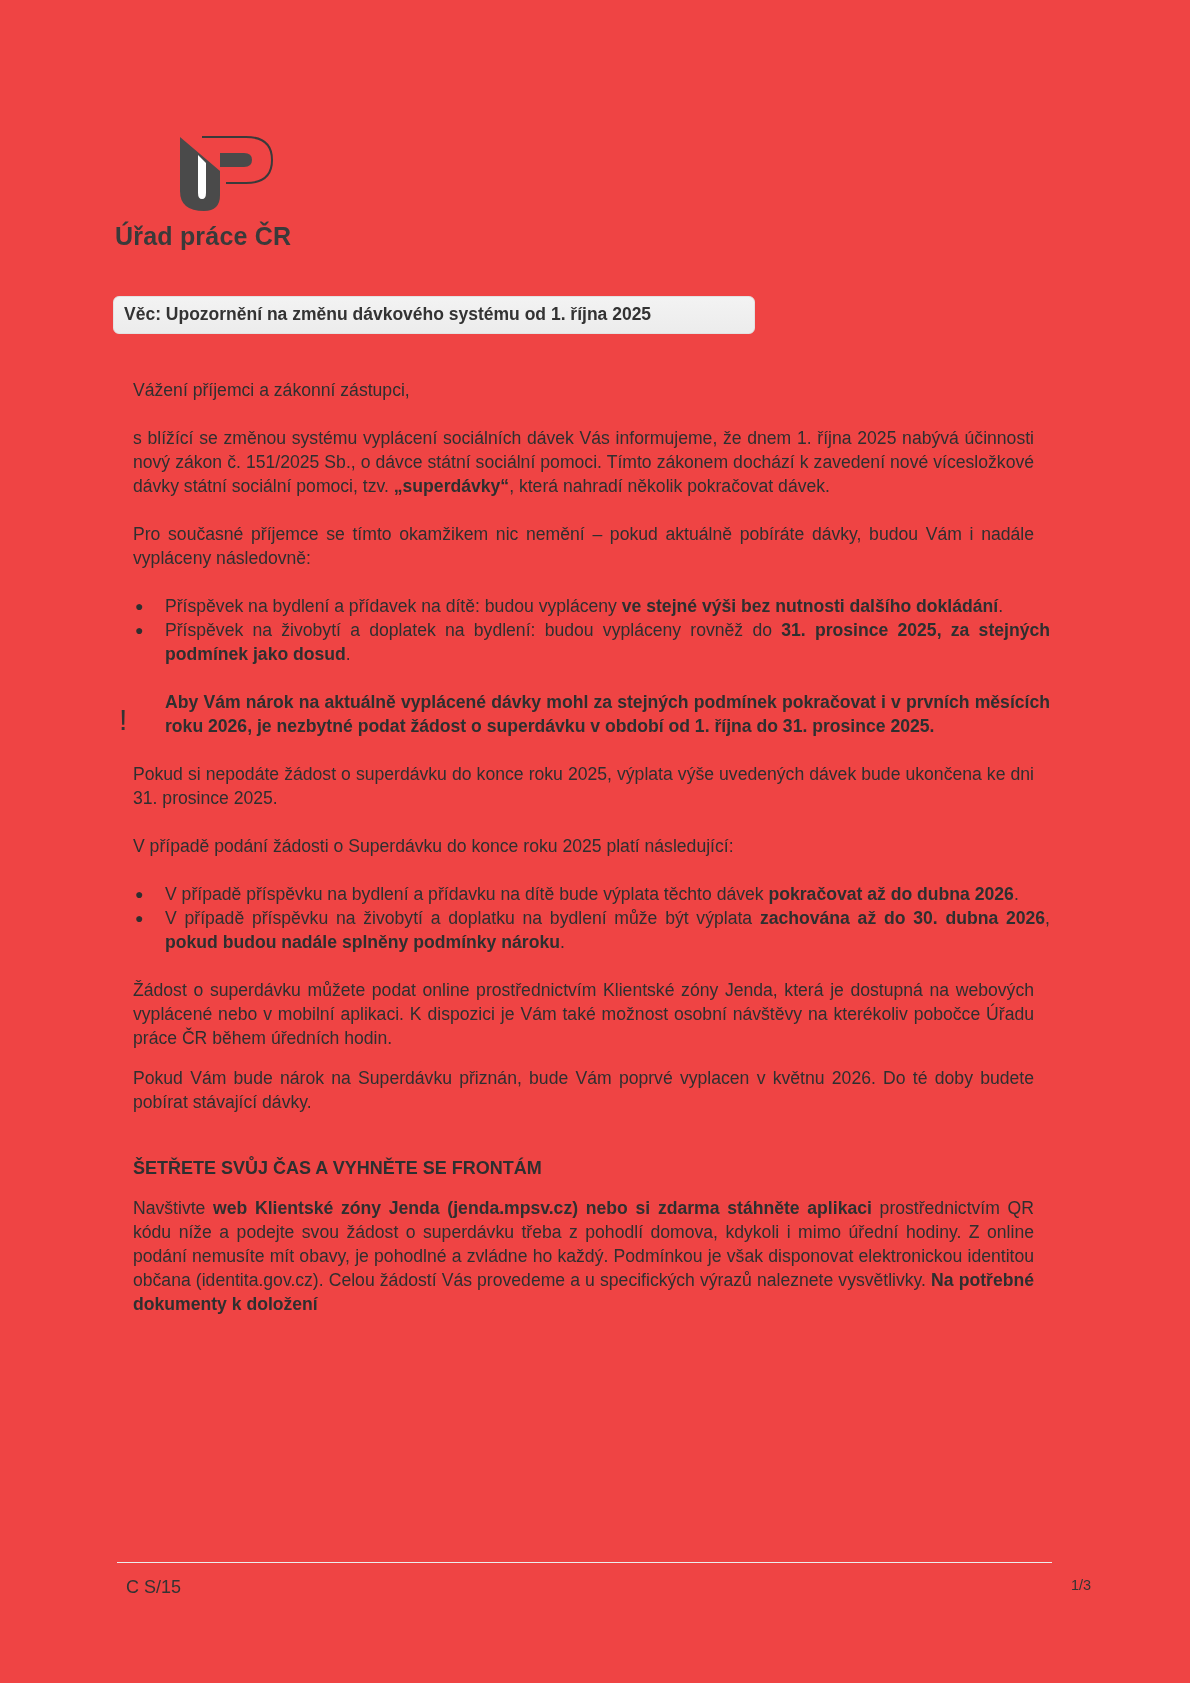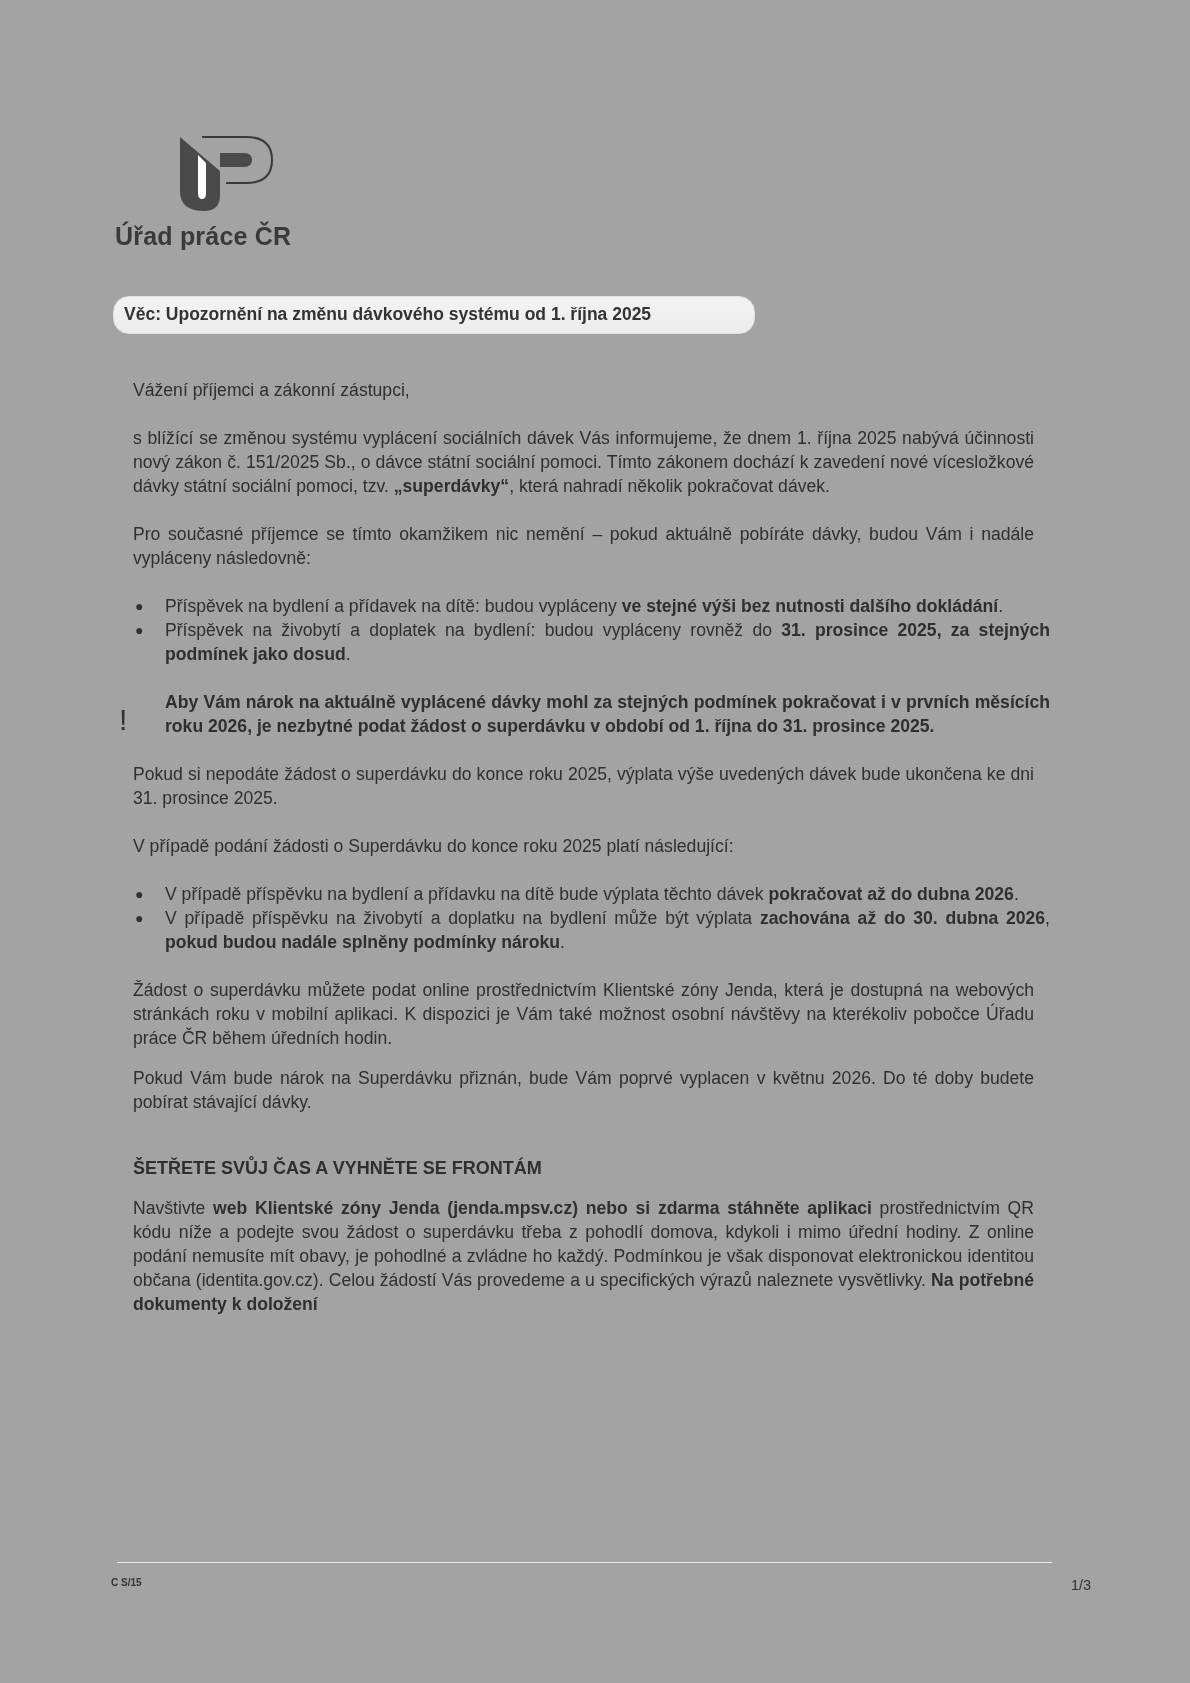--- a/index.html
+++ b/index.html
@@ -1,37 +1,37 @@
 <!DOCTYPE html>
 <html><head>
 <meta charset="utf-8">
 <style>
   html, body { margin: 0; padding: 0; background: #ffffff; }
   body { width: 1190px; height: 1683px; position: relative; overflow: hidden;
          font-family: "Liberation Sans", sans-serif; color: #2b2b2b; }
-  .page { position: absolute; left: 0; top: 0; width: 1190px; height: 1683px; background: #a3a3a3; }
+  .page { position: absolute; left: 0; top: 0; width: 1190px; height: 1683px; background: #ef4444; }
   .logo { position: absolute; left: 176px; top: 133px; width: 100px; height: 80px; }
   .org-name { position: absolute; left: 115px; top: 222px; font-size: 25px; font-weight: bold; color: #3a3a3a; letter-spacing: 0.2px; }
   .subject-box { position: absolute; left: 113px; top: 296px; width: 640px; height: 36px;
-                 background: linear-gradient(#f3f3f3, #ececec); border: 1px solid #e2e2e2; border-radius: 16px; text-align: center; }
+                 background: linear-gradient(#f3f3f3, #ececec); border: 1px solid #e2e2e2; border-radius: 6px; text-align: center; }
   .subject { position: absolute; left: 10px; top: 7px; font-size: 17.5px; font-weight: bold; color: #333; white-space: nowrap; }
   .content { position: absolute; left: 117px; top: 362px; width: 933px; font-size: 17.6px; line-height: 24px; color: #2f2f2f; }
   .content p { margin: 16px; text-align: justify; }
   .greet { margin-bottom: 24px !important; }
   .gap-s { margin-top: 10px !important; }
   .gap-m { margin-top: 24px !important; }
   ul.bullets { list-style: none; margin: 24px 0 0 0; padding: 0 0 0 48px; }
   ul.bullets li { position: relative; text-align: justify; }
   ul.bullets li .dot { position: absolute; left: -30px; top: 0; font-size: 14px; }
   .warn { position: relative; margin-top: 24px; padding-left: 48px; font-weight: bold; text-align: justify; }
   .warn .excl { position: absolute; left: 2px; top: 18px; font-size: 30px; font-weight: normal; color: #333; }
   .section-h { margin-top: 42px !important; font-weight: bold; font-size: 18px; }
   b { font-weight: bold; }
   .footer-rule { position: absolute; left: 117px; top: 1562px; width: 935px; height: 1px; background: #ededed; }
-  .footer-left { position: absolute; left: 111px; top: 1577px; font-size: 10px; color: #333; font-weight: bold; }
+  .footer-left { position: absolute; left: 126px; top: 1577px; font-size: 18px; color: #333; }
   .footer-right { position: absolute; left: 1027px; top: 1577px; font-size: 14.5px; color: #333; margin-left: 44px; }
 </style>
 </head>
 <body>
 
 <div class="page">
 
   <svg class="logo" viewBox="0 0 100 80">
 
     <path d="M26 4 L70 4 Q96 4 96 27 Q96 50 70 50 L50 50" fill="none" stroke="#3a3a3a" stroke-width="2"></path>
@@ -67,21 +67,21 @@
 
     <p class="gap-m">Pokud si nepodáte žádost o superdávku do konce roku 2025, výplata výše uvedených dávek bude ukončena ke dni 31. prosince 2025.</p>
 
     <p class="gap-m">V případě podání žádosti o Superdávku do konce roku 2025 platí následující:</p>
 
     <ul class="bullets">
       <li><span class="dot">●</span><span>V případě příspěvku na bydlení a přídavku na dítě bude výplata těchto dávek </span><b>pokračovat až do dubna 2026</b><span>.</span></li>
       <li><span class="dot">●</span><span>V případě příspěvku na živobytí a doplatku na bydlení může být výplata </span><b>zachována až do 30. dubna 2026</b><span>, </span><b>pokud budou nadále splněny podmínky nároku</b><span>.</span></li>
     </ul>
 
-    <p class="gap-m">Žádost o superdávku můžete podat online prostřednictvím Klientské zóny Jenda, která je dostupná na webových stránkách roku v mobilní aplikaci. K dispozici je Vám také možnost osobní návštěvy na kterékoliv pobočce Úřadu práce ČR během úředních hodin.</p>
+    <p class="gap-m">Žádost o superdávku můžete podat online prostřednictvím Klientské zóny Jenda, která je dostupná na webových vyplácené nebo v mobilní aplikaci. K dispozici je Vám také možnost osobní návštěvy na kterékoliv pobočce Úřadu práce ČR během úředních hodin.</p>
 
     <p class="gap-s">Pokud Vám bude nárok na Superdávku přiznán, bude Vám poprvé vyplacen v květnu 2026. Do té doby budete pobírat stávající dávky.</p>
 
     <p class="section-h">ŠETŘETE SVŮJ ČAS A VYHNĚTE SE FRONTÁM</p>
 
     <p class="gap-s"><span>Navštivte </span><b>web Klientské zóny Jenda (jenda.mpsv.cz) nebo si zdarma stáhněte aplikaci</b><span> prostřednictvím QR kódu níže a podejte svou žádost o superdávku třeba z pohodlí domova, kdykoli i mimo úřední hodiny. Z online podání nemusíte mít obavy, je pohodlné a zvládne ho každý. Podmínkou je však disponovat elektronickou identitou občana (identita.gov.cz). Celou žádostí Vás provedeme a u specifických výrazů naleznete vysvětlivky. </span><b>Na potřebné dokumenty k doložení</b></p>
   </div>
 
   <div class="footer-rule"></div>
   <div class="footer-left">C S/15</div>

